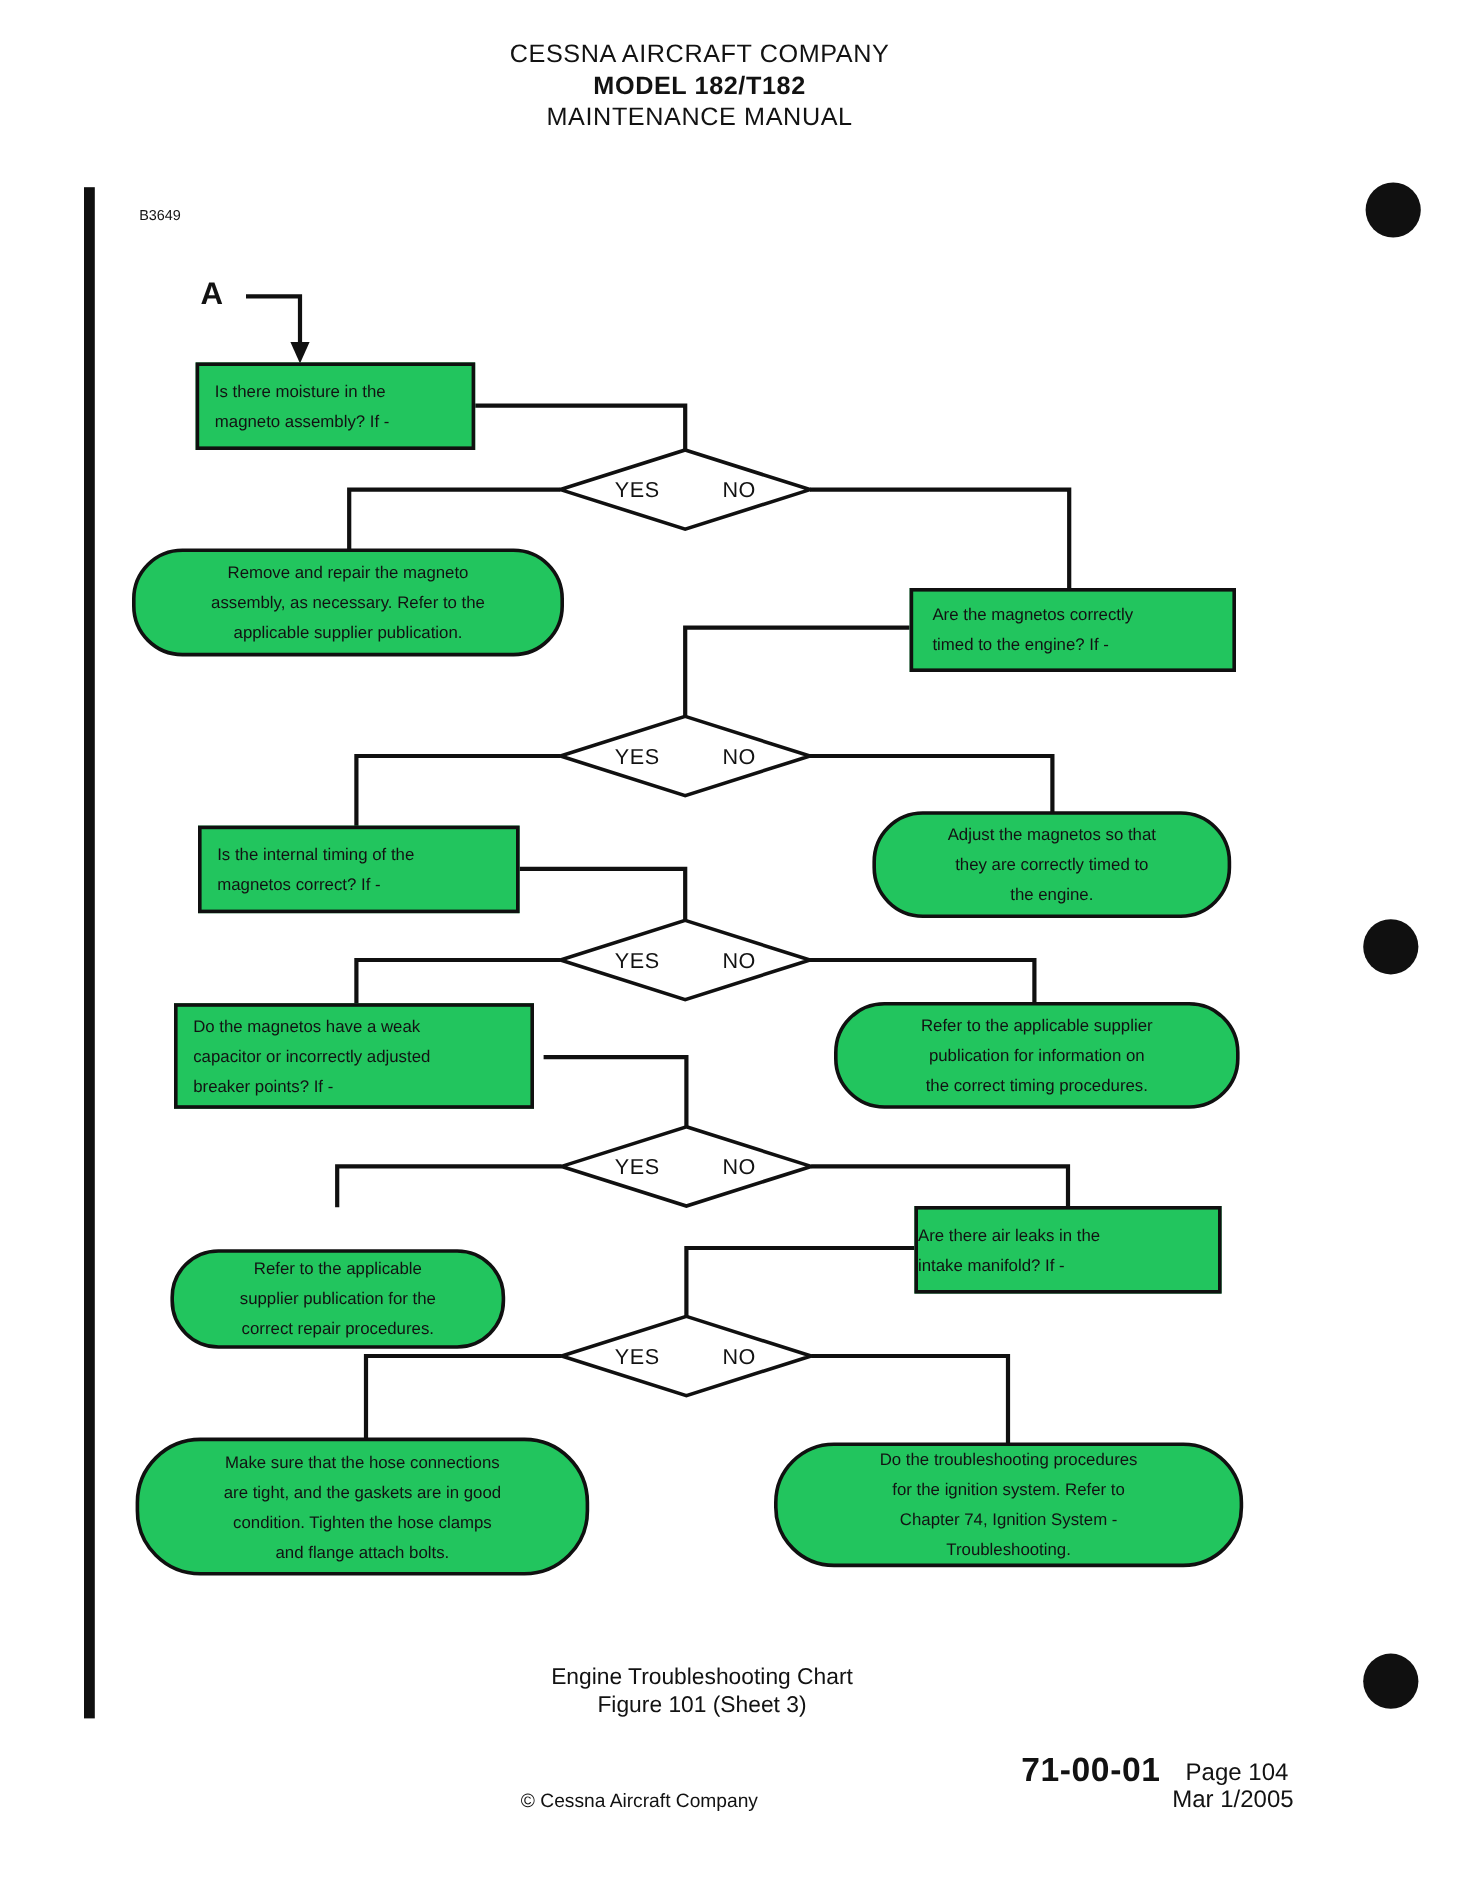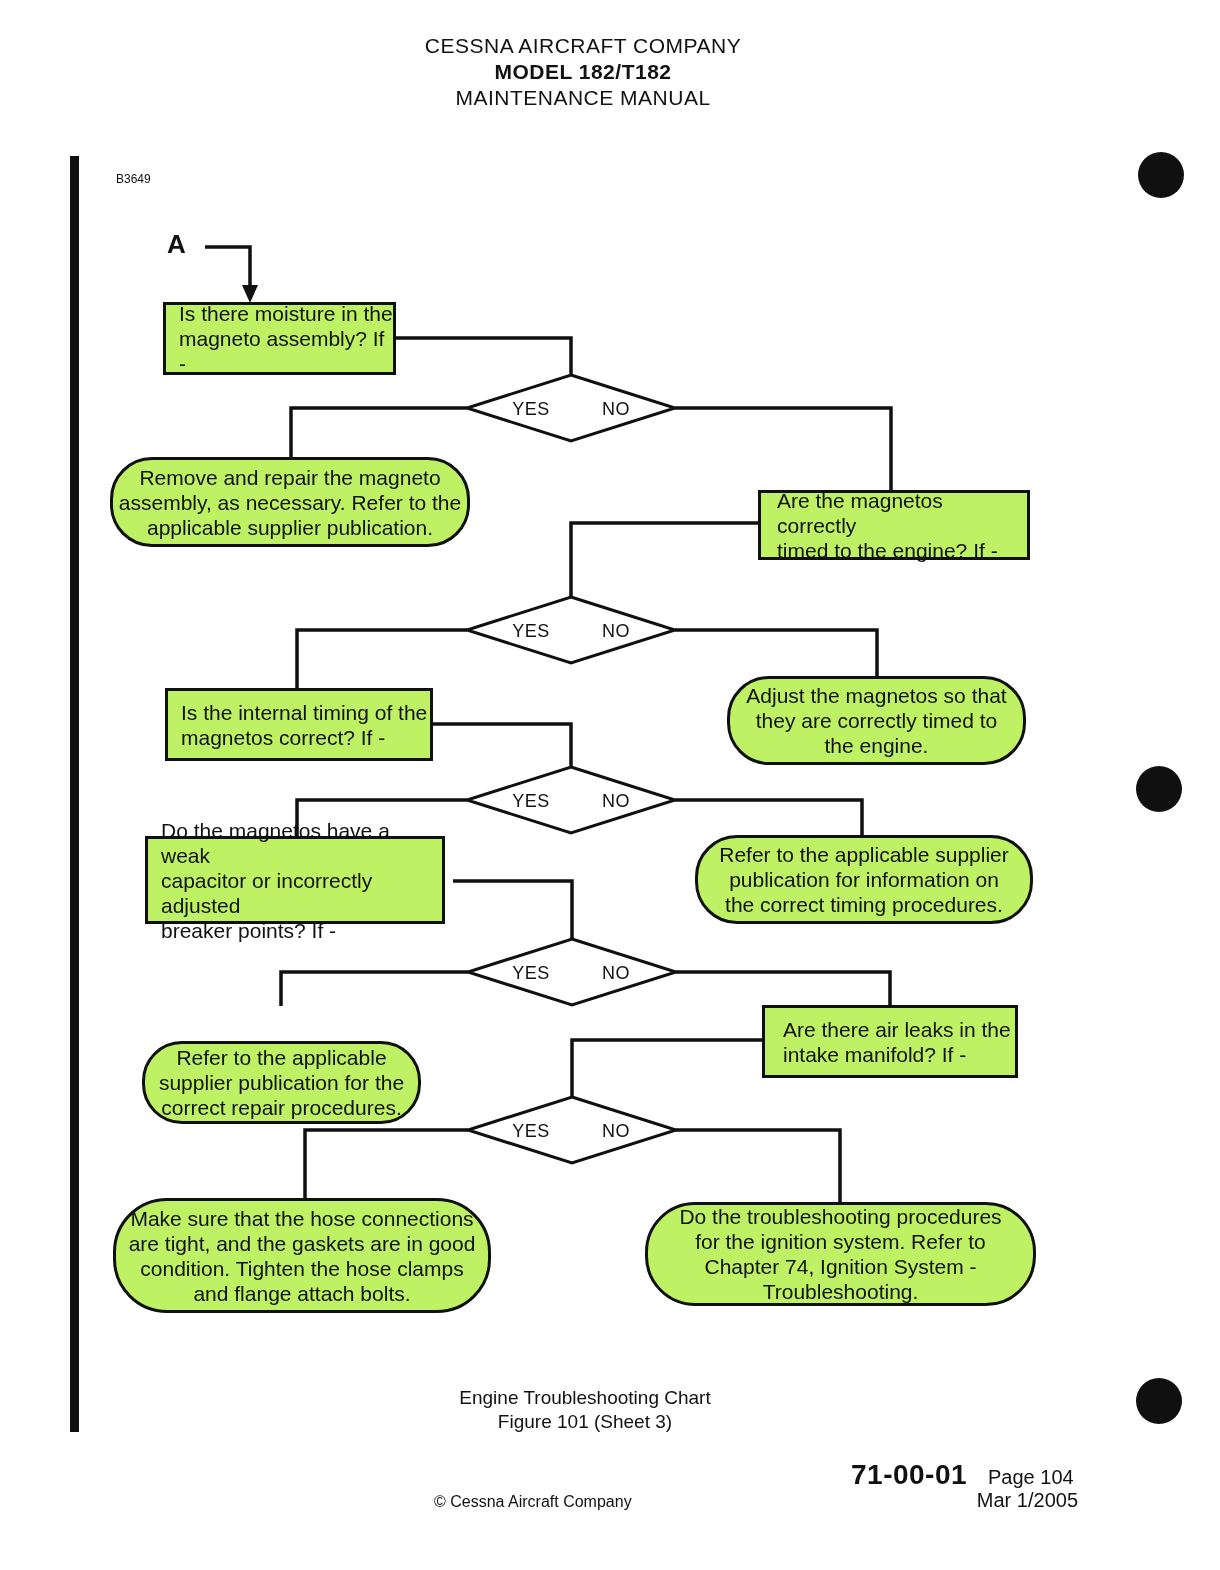--- a/index.html
+++ b/index.html
@@ -9,22 +9,22 @@
     overflow:hidden;margin:0 auto;
   }
   .abs{position:absolute;}
   .header{left:583px;top:34px;transform:translateX(-50%);text-align:center;white-space:nowrap;}
   .header .company{font-size:21px;letter-spacing:.5px;}
   .header .model{font-size:21px;font-weight:bold;letter-spacing:.5px;margin-top:2px;}
   .header .manual{font-size:21px;letter-spacing:.5px;margin-top:2px;}
   .figcode{left:104px;top:172px;font-size:12px;margin-left:12px;}
   .entry-label{left:167px;top:229px;font-size:26px;font-weight:bold;}
   .qbox,.abox{
-    box-sizing:border-box;border:3px solid #101010;background:#bef264;
-    display:flex;align-items:center;font-size:21px;line-height:25px;
+    box-sizing:border-box;border:3px solid #101010;background:#22c55e;
+    display:flex;align-items:center;font-size:14px;line-height:25px;
     white-space:pre-line;
   }
   .qbox{text-align:left;}
   .abox{justify-content:center;text-align:center;}
   .dlabel{position:absolute;transform:translate(-50%,-50%);font-size:18px;letter-spacing:.5px;}
   svg.overlay{position:absolute;left:0;top:0;}
   .caption{left:585px;top:1386px;transform:translateX(-50%);text-align:center;font-size:19px;line-height:24px;white-space:nowrap;}
   .copyright{left:434px;top:1493px;font-size:16px;}
   .section-num{left:851px;top:1459px;font-size:28px;font-weight:bold;letter-spacing:.5px;}
   .page-num{left:988px;top:1466px;font-size:20px;}
@@ -82,21 +82,21 @@
 
   <div class="abs qbox" style="left:163px;top:302px;width:233px;height:73px;padding-left:13px;">Is there moisture in the
 magneto assembly?  If -</div>
   <div class="abs qbox" style="left:758px;top:490px;width:272px;height:70px;padding-left:16px;">Are the magnetos correctly
 timed to the engine?  If -</div>
   <div class="abs qbox" style="left:165px;top:688px;width:268px;height:73px;padding-left:13px;">Is the internal timing of the
 magnetos correct?  If -</div>
   <div class="abs qbox" style="left:145px;top:836px;width:300px;height:88px;padding-left:13px;">Do the magnetos have a weak
 capacitor or incorrectly adjusted
 breaker points?  If -</div>
-  <div class="abs qbox" style="left:762px;top:1005px;width:256px;height:73px;padding-left:18px;">Are there air leaks in the
+  <div class="abs qbox" style="left:762px;top:1005px;width:256px;height:73px;">Are there air leaks in the
 intake manifold?  If -</div>
 
   <div class="abs abox" style="left:110px;top:457px;width:360px;height:90px;border-radius:42px;">Remove and repair the magneto
 assembly, as necessary.  Refer to the
 applicable supplier publication.</div>
   <div class="abs abox" style="left:727px;top:676px;width:299px;height:89px;border-radius:42px;">Adjust the magnetos so that
 they are correctly timed to
 the engine.</div>
   <div class="abs abox" style="left:695px;top:835px;width:338px;height:89px;border-radius:42px;">Refer to the applicable supplier
 publication for information on

